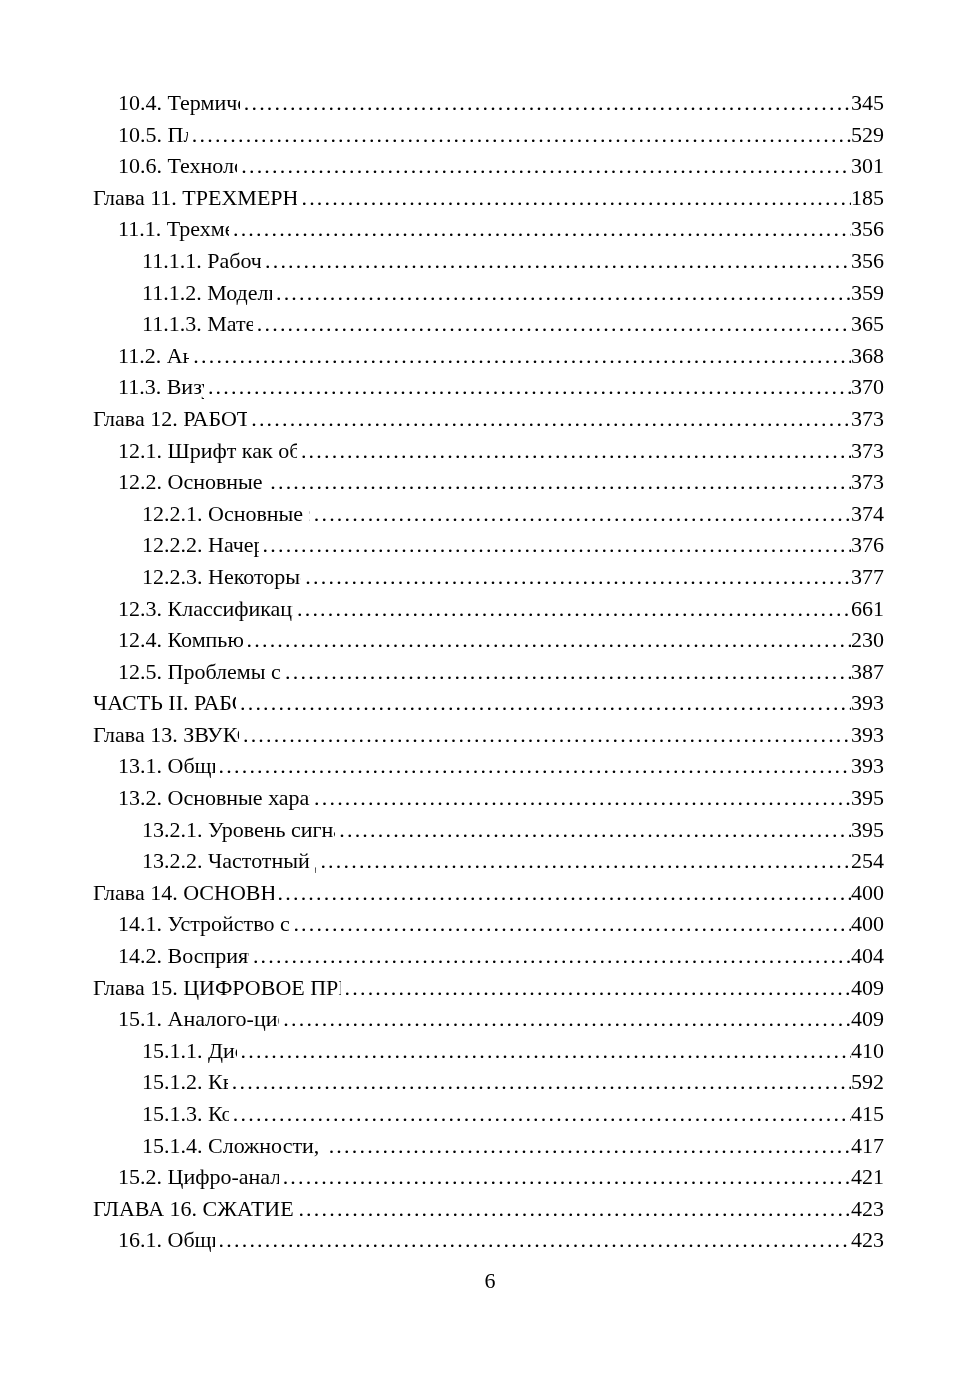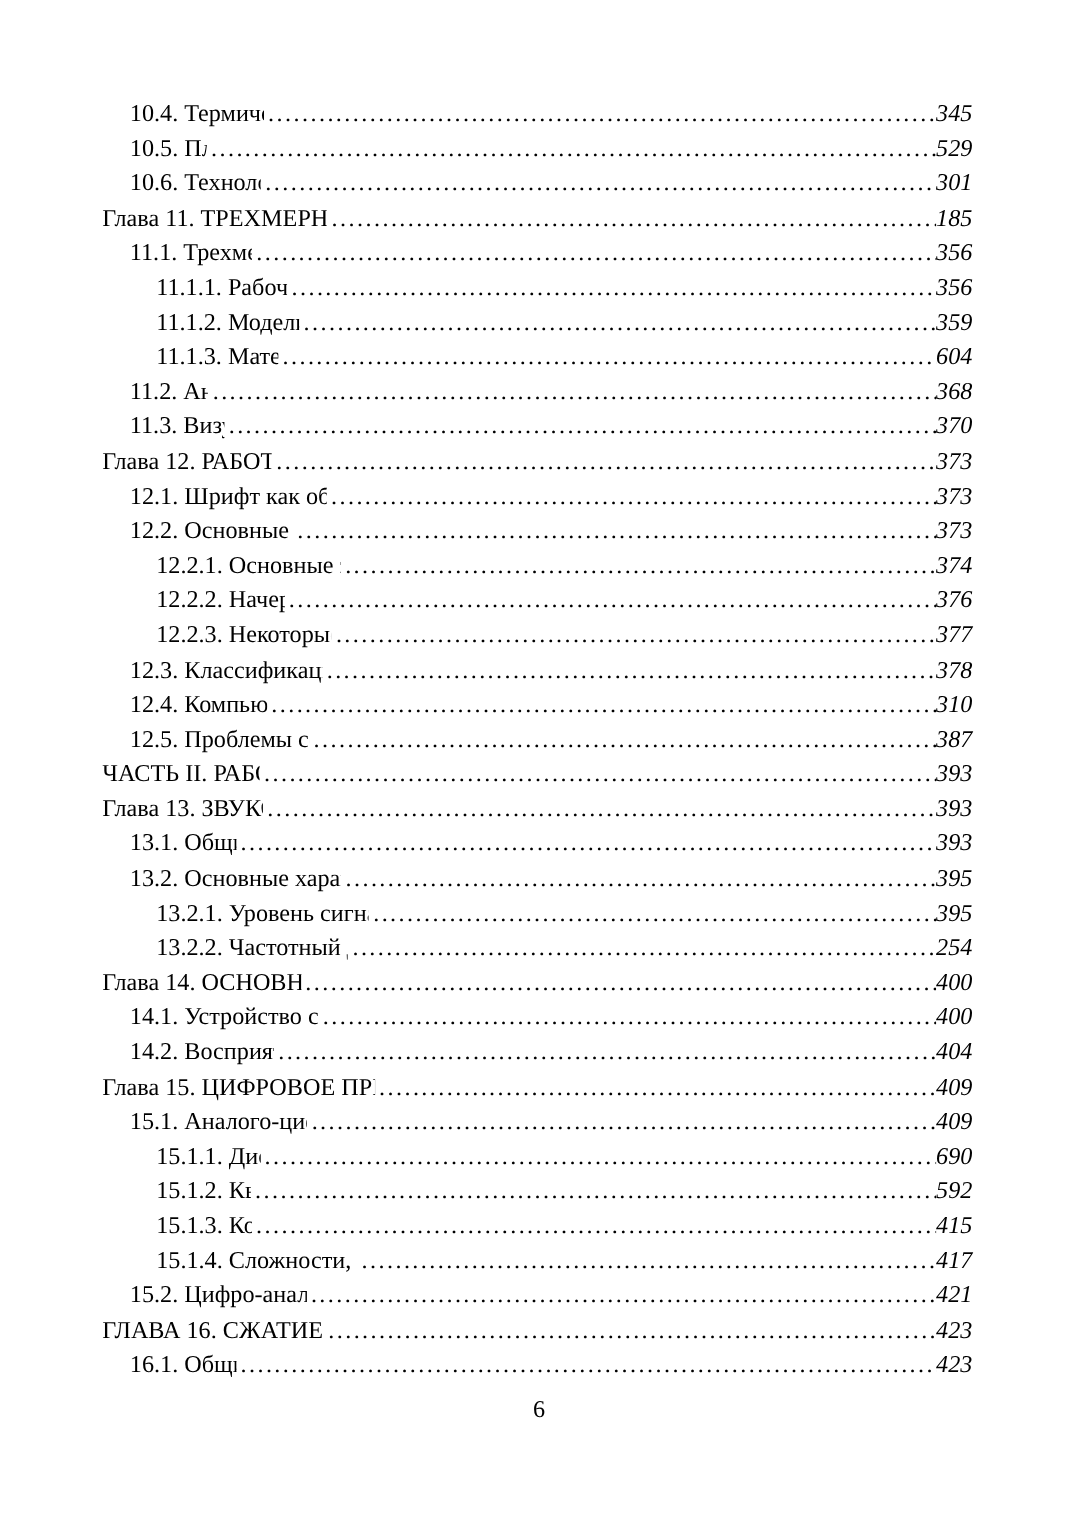--- a/index.html
+++ b/index.html
@@ -29,21 +29,21 @@
   .leader {
     flex: 1 1 auto;
     overflow: hidden;
     white-space: nowrap;
     padding-left: 4px;
     letter-spacing: 2.2px;
   }
   .leader::after {
     content: "..............................................................................................................................................................................";
   }
-  .pnum { white-space: nowrap; flex: 0 0 auto; font-style: italic; }
+  .pnum { white-space: nowrap; flex: 0 0 auto; }
   .footer {
     position: absolute;
     left: 0; top: 1268px;
     width: 980px;
     text-align: center;
     font-size: 22px;
   }
 </style>
 </head>
 <body>
@@ -81,21 +81,21 @@
         <span class="pnum">356</span>
       </div>
       <div class="row lvl2">
         <span class="title">11.1.2. Моделирование объектов</span>
         <span class="leader"></span>
         <span class="pnum">359</span>
       </div>
       <div class="row lvl2">
         <span class="title">11.1.3. Материалы и карты</span>
         <span class="leader"></span>
-        <span class="pnum">604</span>
+        <span class="pnum">365</span>
       </div>
       <div class="row lvl1">
         <span class="title">11.2. Анимация</span>
         <span class="leader"></span>
         <span class="pnum">368</span>
       </div>
       <div class="row lvl1">
         <span class="title">11.3. Визуализация</span>
         <span class="leader"></span>
         <span class="pnum">370</span>
@@ -126,26 +126,26 @@
         <span class="pnum">376</span>
       </div>
       <div class="row lvl2">
         <span class="title">12.2.3. Некоторые типографские термины</span>
         <span class="leader"></span>
         <span class="pnum">377</span>
       </div>
       <div class="row lvl1">
         <span class="title">12.3. Классификация типографских шрифтов</span>
         <span class="leader"></span>
-        <span class="pnum">378</span>
+        <span class="pnum">661</span>
       </div>
       <div class="row lvl1">
         <span class="title">12.4. Компьютерные шрифты</span>
         <span class="leader"></span>
-        <span class="pnum">310</span>
+        <span class="pnum">230</span>
       </div>
       <div class="row lvl1">
         <span class="title">12.5. Проблемы совместимости шрифтов</span>
         <span class="leader"></span>
         <span class="pnum">387</span>
       </div>
       <div class="row lvl0">
         <span class="title">ЧАСТЬ II. РАБОТА СО ЗВУКОМ</span>
         <span class="leader"></span>
         <span class="pnum">393</span>
@@ -196,21 +196,21 @@
         <span class="pnum">409</span>
       </div>
       <div class="row lvl1">
         <span class="title">15.1. Аналого-цифровое преобразование</span>
         <span class="leader"></span>
         <span class="pnum">409</span>
       </div>
       <div class="row lvl2">
         <span class="title">15.1.1. Дискретизация</span>
         <span class="leader"></span>
-        <span class="pnum">690</span>
+        <span class="pnum">410</span>
       </div>
       <div class="row lvl2">
         <span class="title">15.1.2. Квантование</span>
         <span class="leader"></span>
         <span class="pnum">592</span>
       </div>
       <div class="row lvl2">
         <span class="title">15.1.3. Кодирование</span>
         <span class="leader"></span>
         <span class="pnum">415</span>

